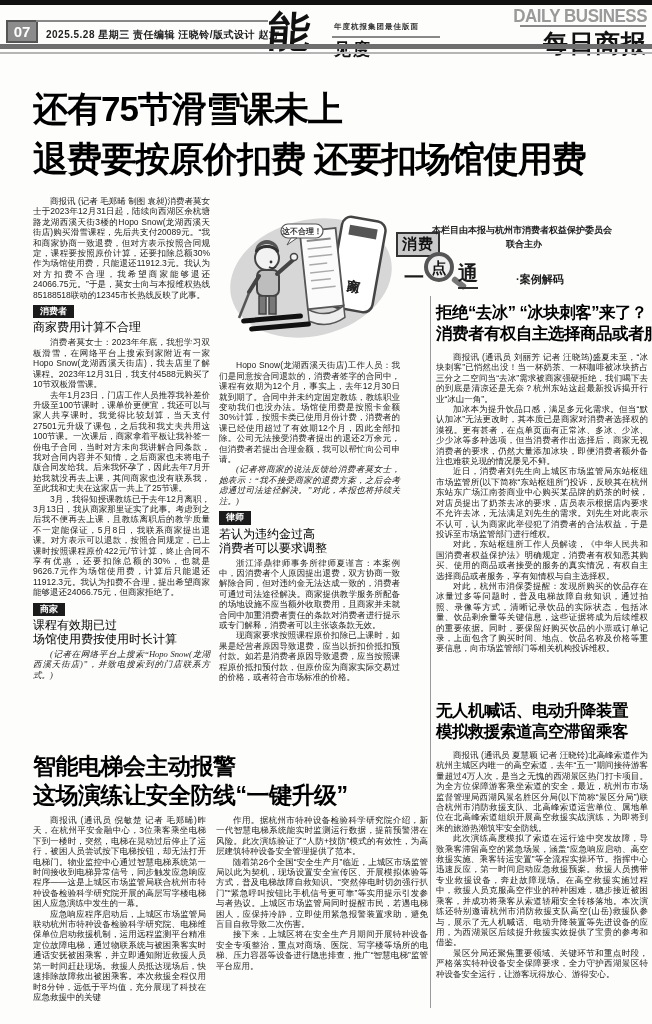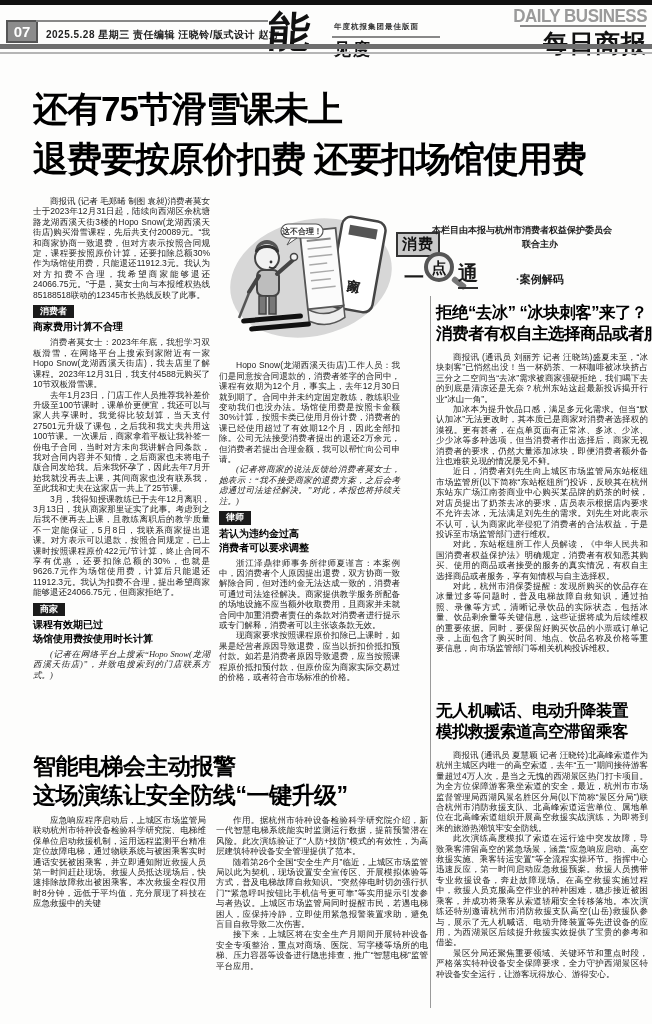--- a/index.html
+++ b/index.html
@@ -33,39 +33,39 @@
   
   .col { position:absolute; top:196px; font-size:8.5px; line-height:10.4px; text-align:justify; color:#1c1c1c; }
   .col1 { left:33px;  width:177px; }
   .col2 { left:219px; width:181px; }
   .blk-p div { text-indent:2em; }
   .blk-note div { text-indent:2em; font-family:"Liberation Serif","DejaVu Serif",serif; font-style:italic; color:#222; }
   .blk-tag { margin:5px 0 2px 0; }
   .blk-tag div { display:inline-block; background:#1b1b1b; color:#fff; font-size:9px; font-weight:bold;
     padding:1px 7px 2px 7px; text-indent:0; }
   .blk-h { margin:1px 0 3px 0; }
-  .blk-h div { font-size:10px; line-height:14px; font-weight:700; color:#000; }
+  .blk-h div { font-size:12px; line-height:14px; font-weight:400; color:#000; }
   
   .illo { width:181px; height:158px; margin-bottom:4px; }
   
   .v-divider { position:absolute; left:430px; top:296px; width:1px; height:712px; background:#9a9a9a; }
   
   .tips { position:absolute; left:396px; top:224px; width:252px; height:70px; }
   .tips-word1 { position:absolute; left:0; top:8px; background:#c9c9c9; border:2px solid #333;
     font-size:15px; font-weight:900; color:#111; padding:1px 4px; letter-spacing:1px; }
   .tips-yi   { position:absolute; left:8px; top:40px; font-size:20px; font-weight:900; }
   .tips-lens { position:absolute; left:28px; top:28px; width:30px; height:30px; border:4px solid #555;
     border-radius:50%; background:#eee; text-align:center; }
   .tips-lens span { font-size:15px; font-weight:900; line-height:24px; color:#111; }
   .tips-handle { position:absolute; left:55px; top:56px; width:16px; height:6px; background:#777;
     transform:rotate(38deg); border-radius:2px; }
   .tips-tong { position:absolute; left:62px; top:36px; font-size:20px; font-weight:900; border-bottom:2px solid #333; }
   .tips-suffix { position:absolute; left:88px; top:48px; font-size:11px; font-weight:900;margin-left:32px; }
   .tips-sponsor1 { position:absolute; left:36px; top:0px; width:216px; font-size:9px; font-weight:bold; color:#222; }
-  .tips-sponsor2 { position:absolute; left:110px; top:14px; font-size:9px; font-weight:bold; color:#222;margin-left:16px; }
+  .tips-sponsor2 { position:absolute; left:110px; top:14px; font-size:9px; font-weight:bold; color:#222; }
   
   .sb-art1 { position:absolute; left:436px; top:302px; width:212px; }
   .sb-art2 { position:absolute; left:436px; top:700px; width:212px; }
   .sb-head div { font-size:16.5px; line-height:21px; font-weight:900; color:#000; letter-spacing:-0.5px; white-space:nowrap; }
   .sb-body { margin-top:8px; font-size:8.5px; line-height:10.4px; text-align:justify; color:#1c1c1c; }
   
   .bt-head { position:absolute; left:33px; top:752px; width:400px; }
   .bt-head div { font-size:23px; line-height:29px; font-weight:900; color:#000; letter-spacing:-0.5px; white-space:nowrap; }
   .bt-col { position:absolute; top:815px; font-size:8.5px; line-height:10.4px; text-align:justify; color:#1c1c1c; }
   .bt-col1 { left:33px;  width:173px; }
@@ -242,20 +242,23 @@
         </div>
       </div>
   </article>
 
   <div class="bt-head">
     <div>智能电梯会主动报警</div>
     <div>这场演练让安全防线“一键升级”</div>
   </div>
   <div class="bt-col bt-col1">
       <div class="blk blk-p">
+        <div>商报讯 (通讯员 倪敏楚 记者 毛郑晞)昨天，在杭州平安金融中心，3位乘客乘坐电梯下到一楼时，突然，电梯在晃动过后停止了运行，被困人员尝试按下电梯按钮，却无法打开电梯门。物业监控中心通过智慧电梯系统第一时间接收到电梯异常信号，同步触发应急响应程序——这是上城区市场监管局联合杭州市特种设备检验科学研究院开展的高层写字楼电梯困人应急演练中发生的一幕。</div>
+      </div>
+      <div class="blk blk-p">
         <div>应急响应程序启动后，上城区市场监管局联动杭州市特种设备检验科学研究院、电梯维保单位启动救援机制，运用远程监测平台精准定位故障电梯，通过物联系统与被困乘客实时通话安抚被困乘客，并立即通知附近救援人员第一时间赶赴现场。救援人员抵达现场后，快速排除故障救出被困乘客。本次救援全程仅用时8分钟，远低于平均值，充分展现了科技在应急救援中的关键</div>
       </div>
     </div>
   <div class="bt-col bt-col2">
       <div class="blk blk-p">
         <div>作用。据杭州市特种设备检验科学研究院介绍，新一代智慧电梯系统能实时监测运行数据，提前预警潜在风险。此次演练验证了“人防+技防”模式的有效性，为高层建筑特种设备安全管理提供了范本。</div>
       </div>
       <div class="blk blk-p">
         <div>随着第26个全国“安全生产月”临近，上城区市场监管局以此为契机，现场设置安全宣传区、开展模拟体验等方式，普及电梯故障自救知识。“突然停电时切勿强行扒门”“紧急呼叫按钮比手机信号更可靠”等实用提示引发参与者热议。上城区市场监管局同时提醒市民，若遇电梯困人，应保持冷静，立即使用紧急报警装置求助，避免盲目自救导致二次伤害。</div>
       </div>

